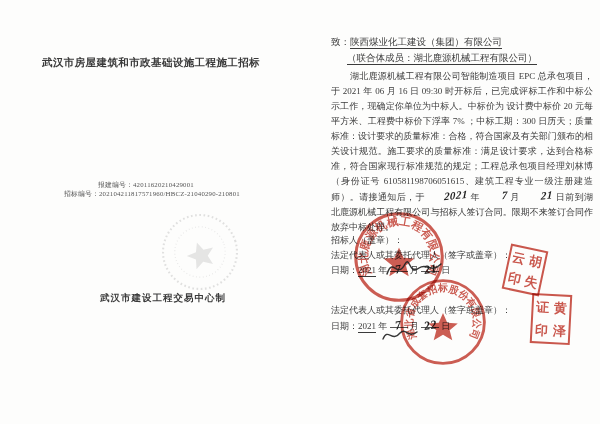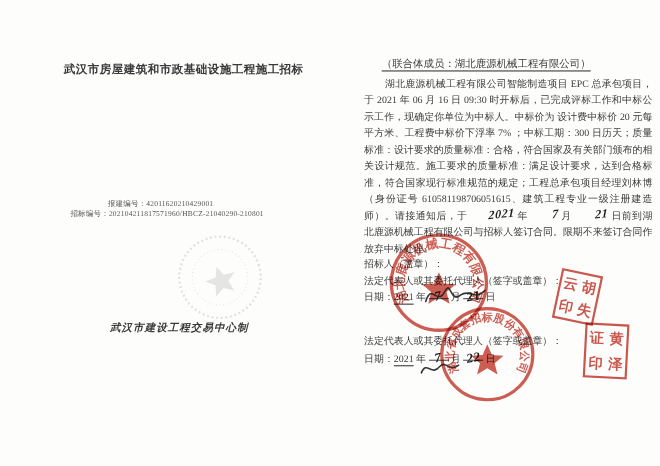--- a/index.html
+++ b/index.html
@@ -1,24 +1,24 @@
 <!DOCTYPE html>
 <html><head>
 <meta charset="utf-8">
 <style>
   html,body{margin:0;padding:0;}
   body{width:600px;height:424px;background:#e9e9e9;font-family:"Liberation Serif","DejaVu Serif",serif;}
   .page{position:relative;width:600px;height:424px;background:#fdfdfc;overflow:hidden;color:#3c3c3c;}
 
   
-  .hdr{position:absolute;left:58px;top:56px;font-size:10.5px;font-weight:bold;color:#3a3a3a;letter-spacing:.4px;white-space:nowrap;}
+  .hdr{position:absolute;left:42px;top:56px;font-size:10.5px;font-weight:bold;color:#3a3a3a;letter-spacing:.4px;white-space:nowrap;}
   .big-title{position:absolute;left:67px;top:84px;font-size:17.5px;font-weight:bold;color:#333;letter-spacing:17px;white-space:nowrap;}
   .filing{position:absolute;left:98px;top:180px;font-size:6.8px;color:#555;white-space:nowrap;letter-spacing:.2px;}
   .bidno{position:absolute;left:64px;top:189px;font-size:6.8px;color:#555;white-space:nowrap;letter-spacing:.2px;}
-  .issuer{position:absolute;left:100px;top:292px;font-size:9.5px;font-weight:bold;color:#3a3a3a;letter-spacing:1px;font-style:italic;}
+  .issuer{position:absolute;left:100px;top:292px;font-size:9.5px;font-weight:bold;color:#3a3a3a;letter-spacing:1px;}
   .ghost-seal{position:absolute;left:158px;top:210px;width:84px;height:84px;opacity:.55;transform:rotate(-18deg);}
 
   
   .to-line{position:absolute;left:331px;top:36px;font-size:9.5px;color:#3b3b3b;white-space:nowrap;}
   .consortium{position:absolute;left:347px;top:52px;font-size:9.5px;color:#3b3b3b;white-space:nowrap;text-decoration:underline;text-underline-offset:2.5px;text-decoration-thickness:.6px;}
   .body-par{position:absolute;left:331px;top:69px;width:262px;font-size:9px;line-height:15px;text-align:justify;color:#3b3b3b;text-indent:19px;margin:0;}
   .sg{color:#3b3b3b;}
   .sg.u{text-underline-offset:2.5px;text-decoration-thickness:.6px;margin-top:36px;}
   .sg.hw,.hw-inline{font-style:italic;font-weight:bold;font-size:11px;color:#1e1e1e;display:inline-block;transform:rotate(-6deg) skewX(-8deg);letter-spacing:.5px;}
 
@@ -44,20 +44,21 @@
   <div class="bidno">招标编号：202104211817571960/HBCZ-21040290-210801</div>
 
   <svg class="ghost-seal" viewBox="0 0 100 100">
     <circle cx="50" cy="50" r="44" fill="none" stroke="#c9c9c9" stroke-width="2.5" stroke-dasharray="2 3"></circle>
     <circle cx="50" cy="50" r="30" fill="none" stroke="#d6d6d6" stroke-width="1.5" stroke-dasharray="1 3"></circle>
     <polygon points="50,38 54.7,48.8 66.4,49.6 57.4,57.1 60.3,68.4 50,62.2 39.7,68.4 42.6,57.1 33.6,49.6 45.3,48.8" fill="#d2d2d2"></polygon>
   </svg>
 
   <div class="issuer">武汉市建设工程交易中心制</div>
 
+  <div class="to-line"><span>致：</span><span class="u-inline">陕西煤业化工建设（集团）有限公司</span></div>
   <div class="consortium">（联合体成员：湖北鹿源机械工程有限公司）</div>
 
   <p class="body-par"><span class="sg u">湖北鹿源机械工程有限公司智能制造项目 EPC 总承包</span><span class="sg">项目，于 </span><span class="sg u">2021</span><span class="sg"> 年 </span><span class="sg u">06</span><span class="sg"> 月 </span><span class="sg u">16</span><span class="sg"> 日 </span><span class="sg u">09:30</span><span class="sg"> 时开标后，已完成评标工作和中标公示工作，现确定你单位为中标人。中标价为 </span><span class="sg u">设计费中标价 20 元每平方米、工程费中标价下浮率 7% </span><span class="sg">；中标工期：</span><span class="sg u">300 日历天</span><span class="sg">；质量标准：</span><span class="sg u">设计要求的质量标准：合格，符合国家及有关部门颁布的相关设计规范。施工要求的质量标准：满足设计要求，达到合格标准，符合国家现行标准规范的规定</span><span class="sg">；工程总承包项目经理</span><span class="sg u">刘林博（身份证号 610581198706051615、建筑工程专业一级注册建造师）</span><span class="sg">。请接通知后，于</span><span class="sg hw">2021</span><span class="sg"> 年 </span><span class="sg hw">7</span><span class="sg"> 月 </span><span class="sg hw">21</span><span class="sg"> 日前到</span><span class="sg u">湖北鹿源机械工程有限公司</span><span class="sg">与招标人签订合同。限期不来签订合同作放弃中标处理。</span></p>
 
   <div class="sign-block" style="top:233px">
     <div class="row">招标人（盖章）：</div>
     <div class="row">法定代表人或其委托代理人（签字或盖章）：</div>
     <div class="row">
       <span>日期：</span><span class="u-inline">2021</span><span> 年 </span><span class="blank"><span class="hw-inline">7</span></span><span> 月 </span><span class="blank"><span class="hw-inline">21</span></span><span> 日</span>
     </div>

